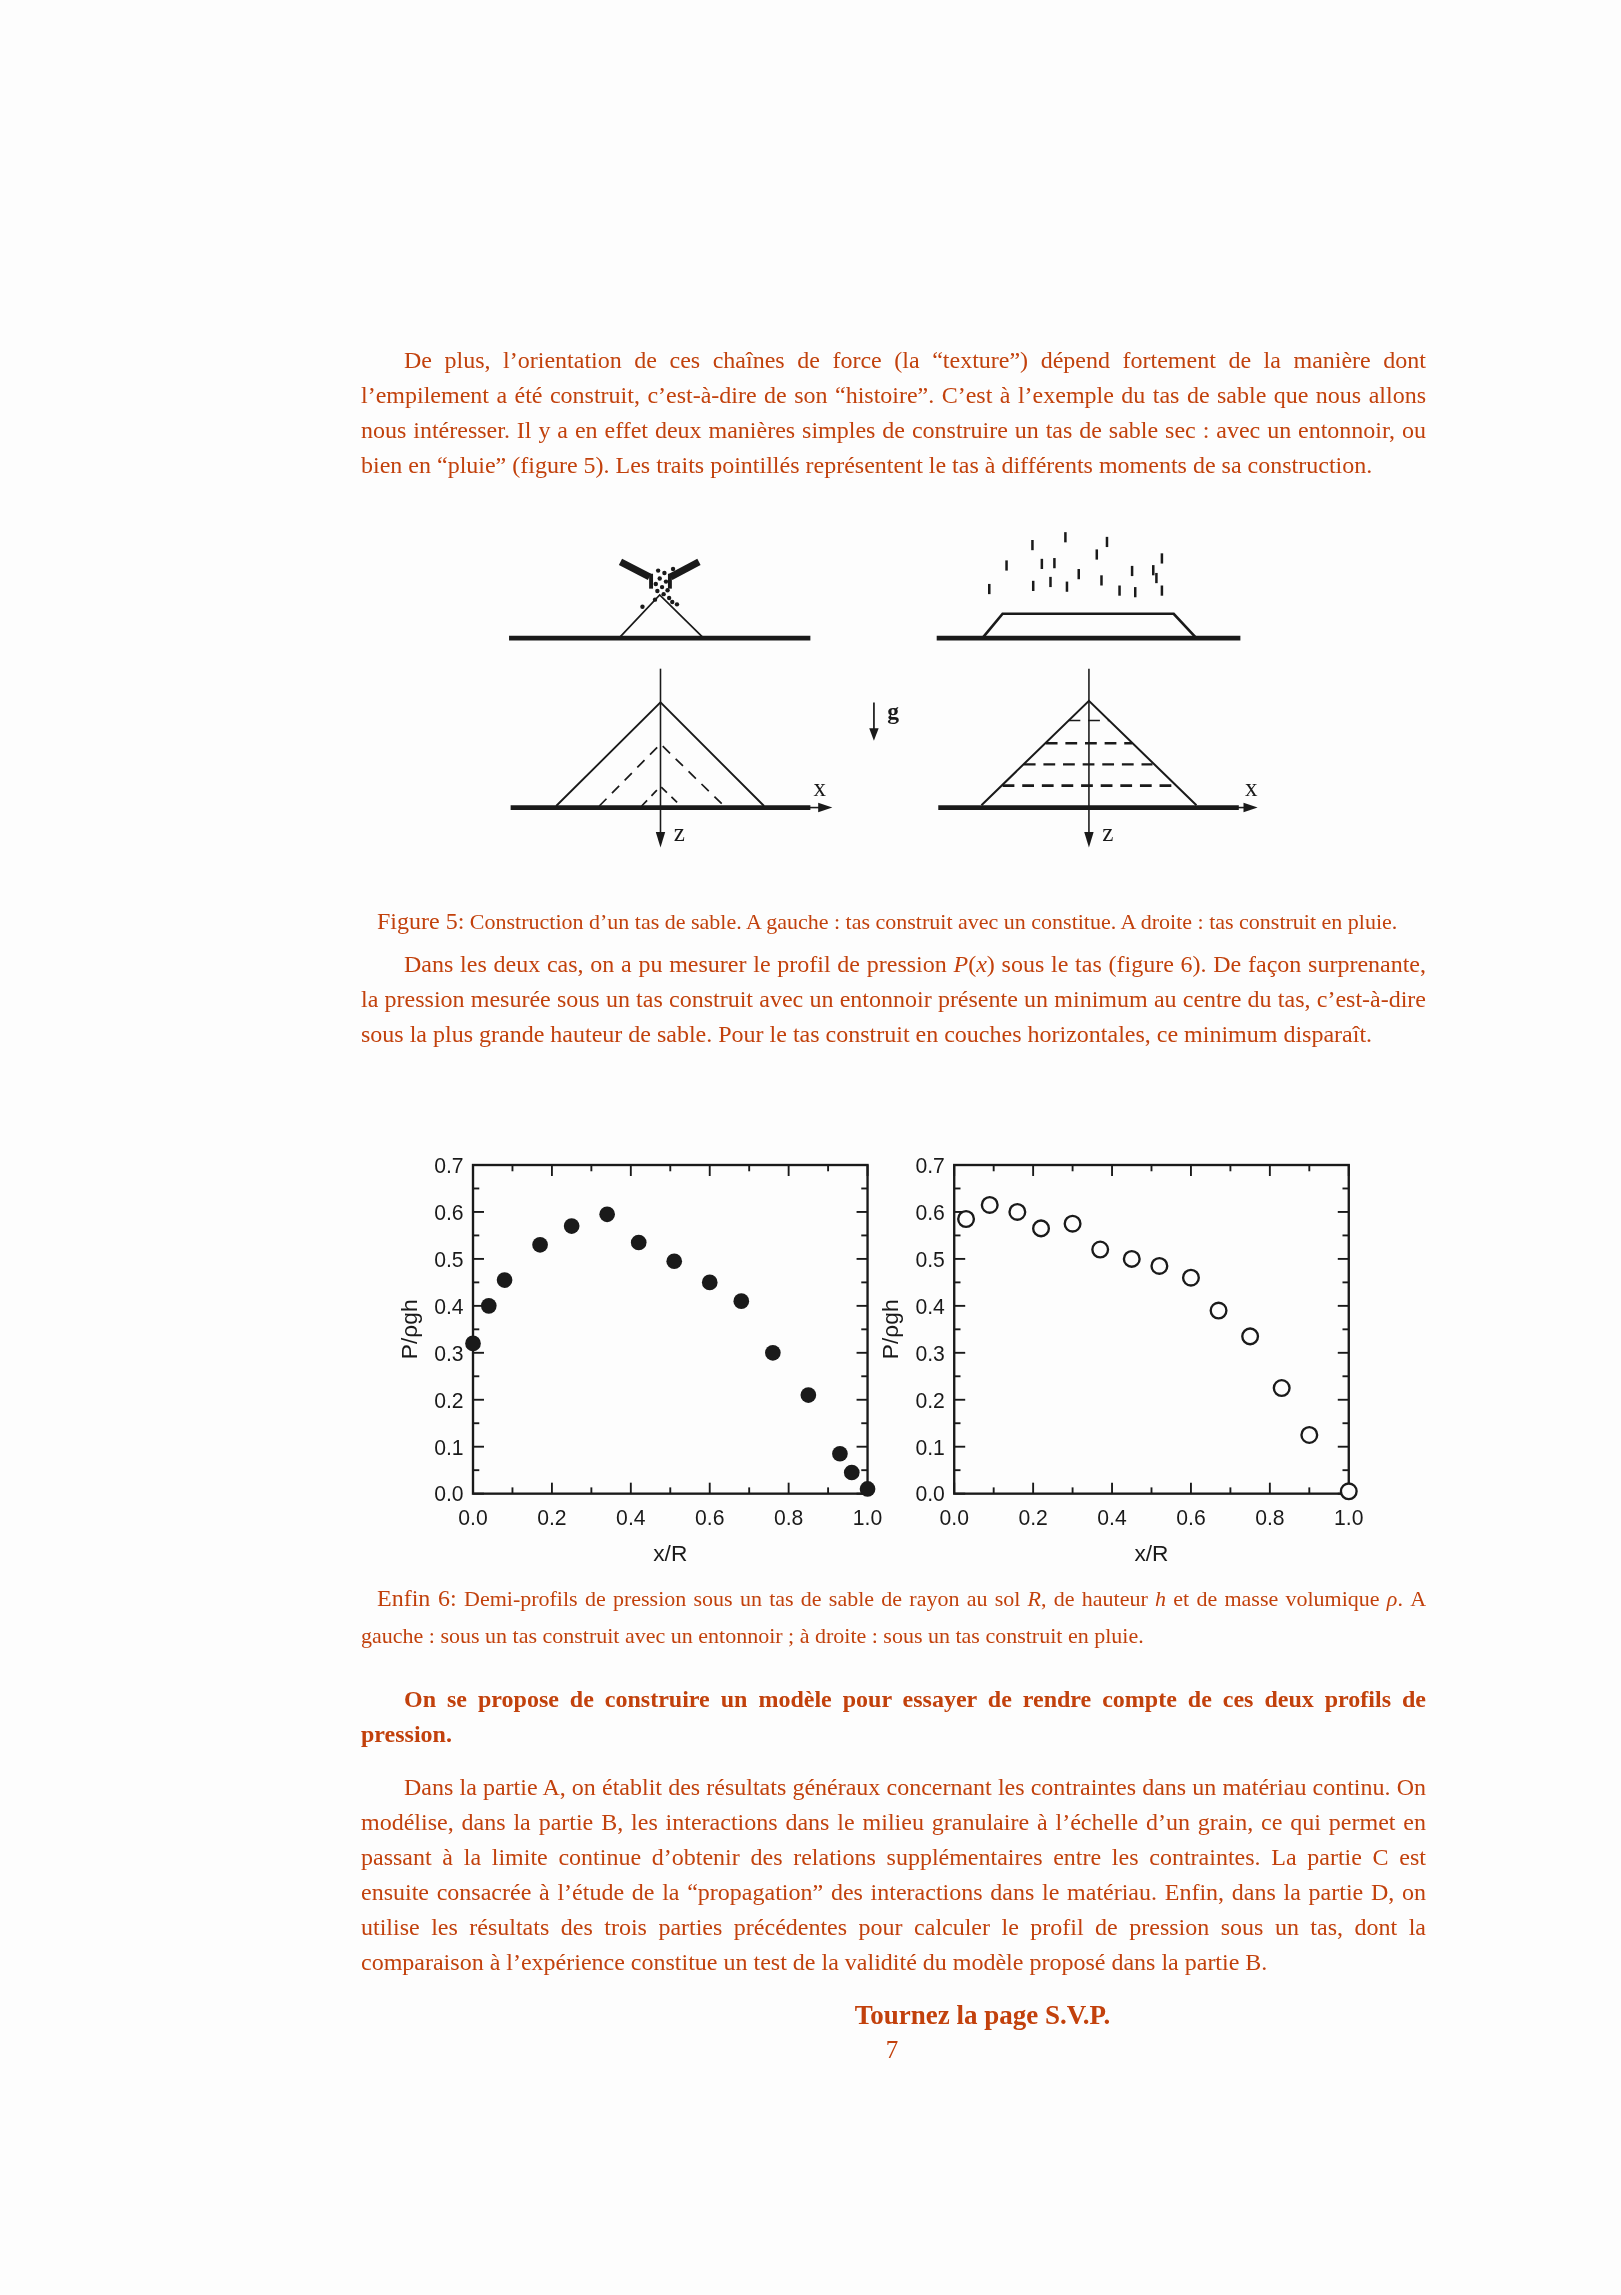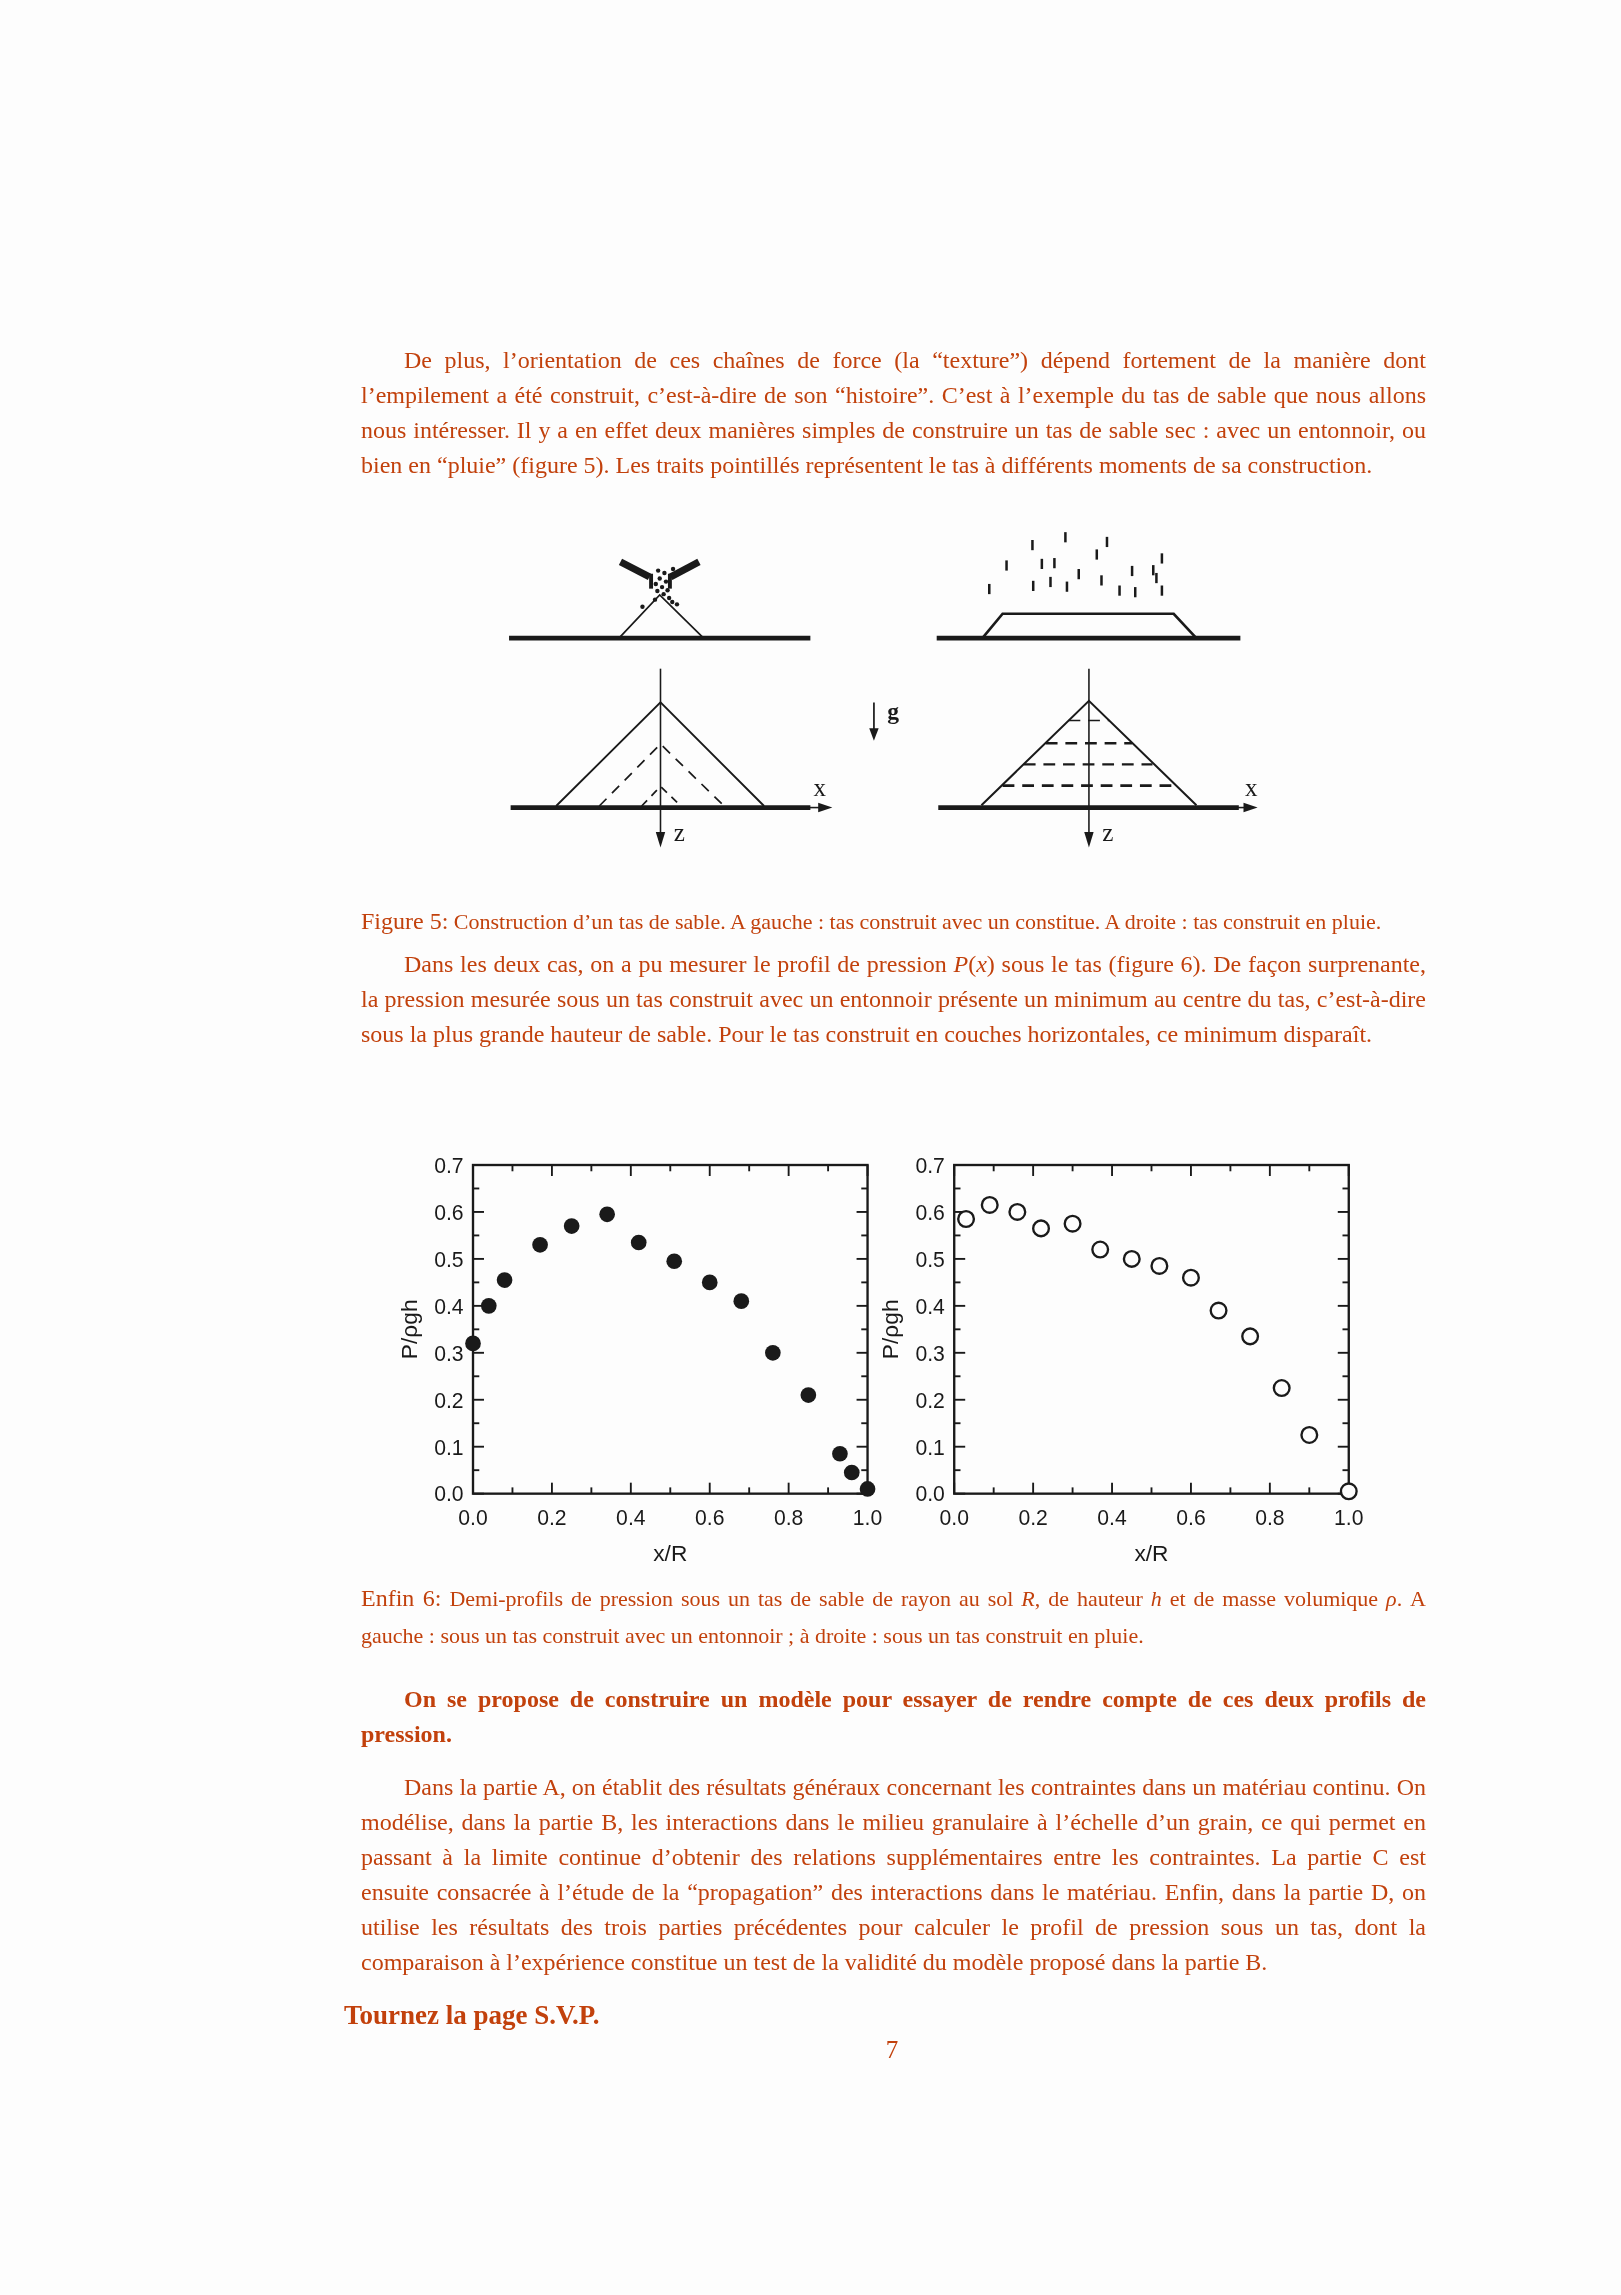--- a/index.html
+++ b/index.html
@@ -3,26 +3,26 @@
 <meta charset="utf-8">
 <style>
   html,body{margin:0;padding:0;background:#e8e8e8;}
   .page{position:relative;width:1622px;height:2295px;background:#fdfdfd;overflow:hidden;
         font-family:"Liberation Serif",serif;color:#c2410c;}
   .body-text{position:absolute;left:361px;width:1065px;
              font-size:24px;line-height:35px;text-align:justify;}
   .indent{text-indent:43px;}
   .caption{position:absolute;left:361px;width:1065px;
            font-size:22px;line-height:37px;text-align:justify;}
-  .cap-label{font-size:24px;}
+  .cap-label{font-size:24px;margin-left:16px;}
   svg.fig{position:absolute;}
   svg text{fill:#1a1a1a;}
   .ax-label{font-family:"Liberation Serif",serif;font-size:32px;}
   .g-label{font-family:"Liberation Serif",serif;font-size:30px;font-weight:bold;}
-  .footer-note{position:absolute;left:344px;width:1207px;top:2000px;text-align:left;
+  .footer-note{position:absolute;left:379px;width:1207px;top:2000px;text-align:center;
                font-weight:bold;font-size:27px;}
   .page-number{position:absolute;left:845px;width:94px;top:2036px;text-align:center;
                font-size:25px;}
 </style>
 </head>
 <body>
 
 <div class="page">
 
   <div class="body-text indent" style="top:343px;">De plus, l’orientation de ces chaînes de force (la “texture”) dépend fortement de la manière dont l’empilement a été construit, c’est-à-dire de son “histoire”. C’est à l’exemple du tas de sable que nous allons nous intéresser. Il y a en effet deux manières simples de construire un tas de sable sec : avec un entonnoir, ou bien en “pluie” (figure 5). Les traits pointillés représentent le tas à différents moments de sa construction.</div>

